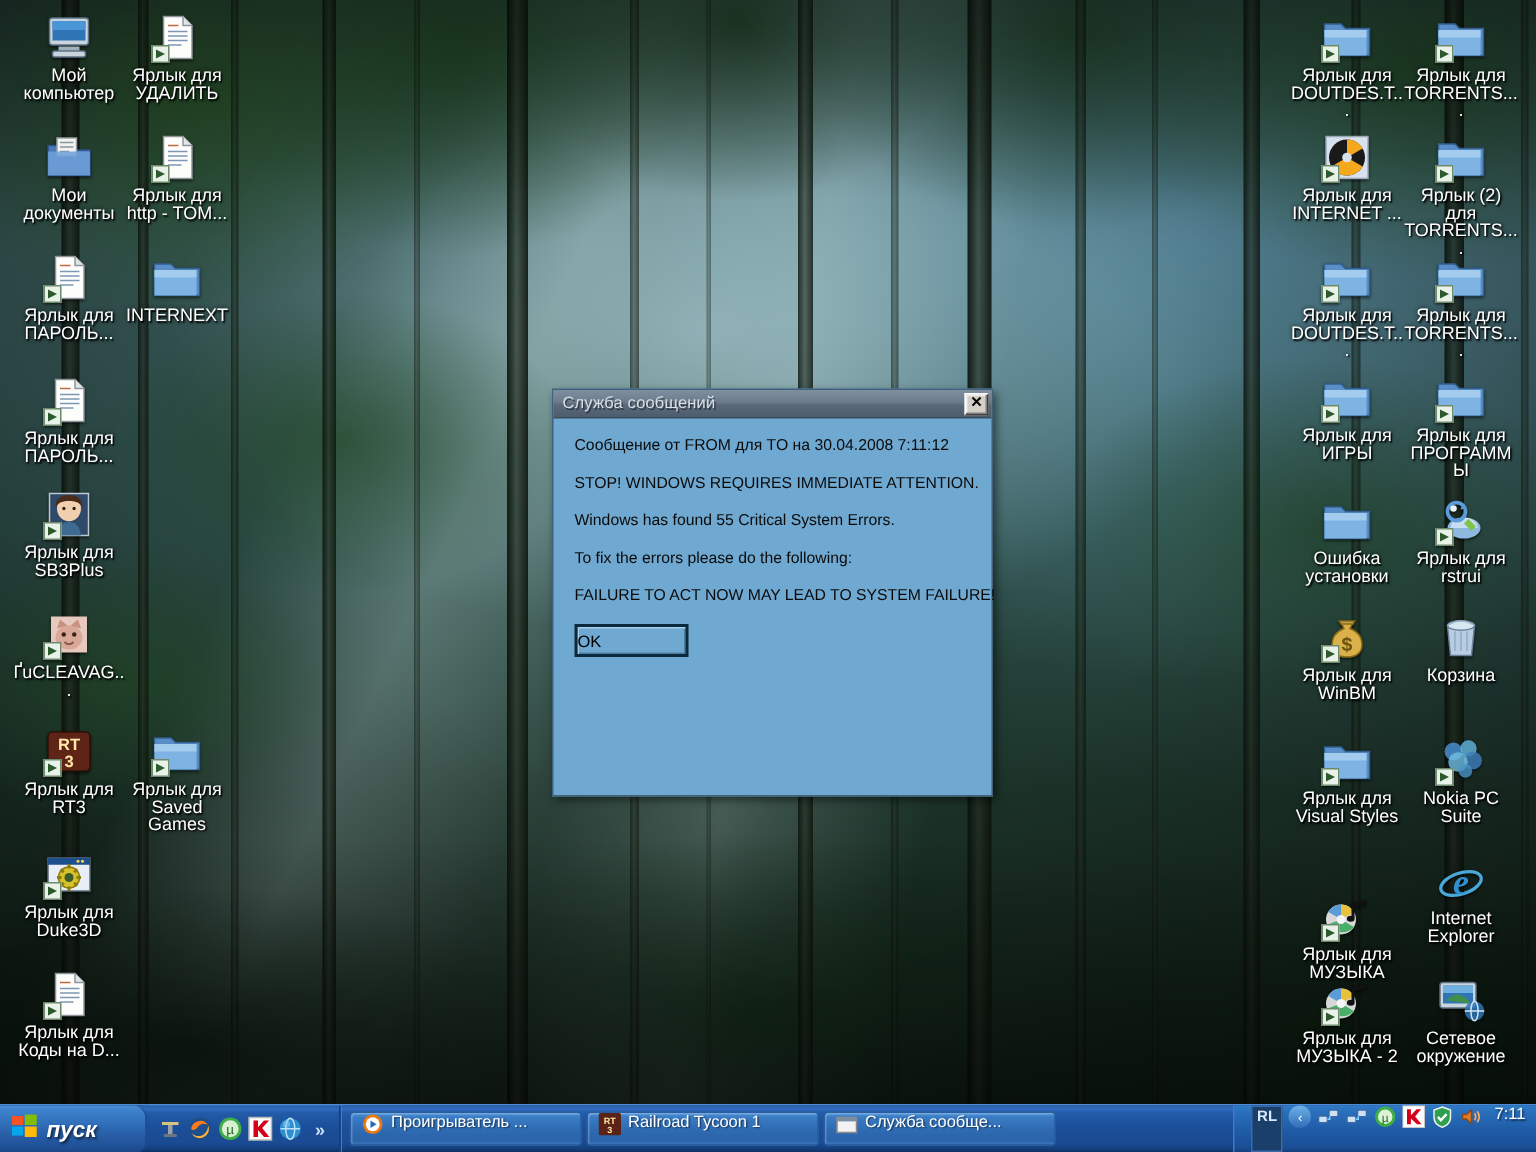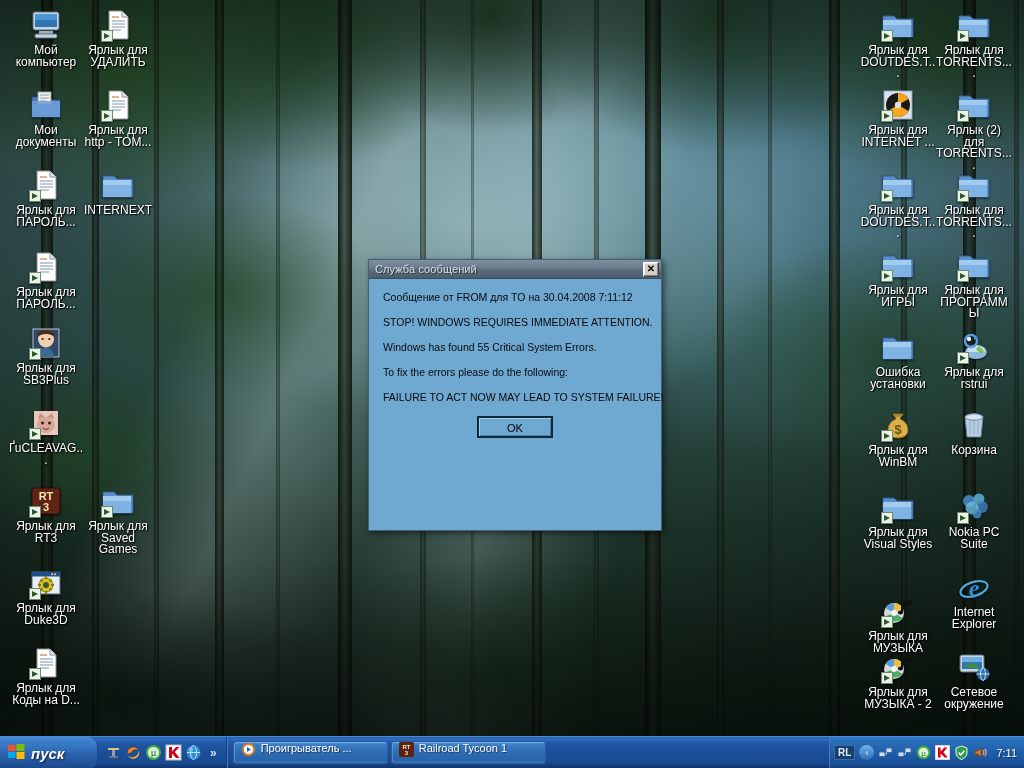--- a/index.html
+++ b/index.html
@@ -96,21 +96,21 @@
     display: flex; align-items: center; justify-content: center;
     font-size: 10px; font-weight: bold; color: #000; cursor: pointer; line-height: 1;
   }
   #msg-body { padding: 12px 14px 0 14px; }
   .msg-line {
     font-size: 10.5px; line-height: 13px; color: #0a0a0a;
     margin-bottom: 12px; white-space: nowrap;
   }
   .msg-list { margin-bottom: 12px; }
   .msg-list .msg-line { margin-bottom: 0; }
-  #msg-ok-wrap { text-align: center; margin-top: 2px; }
+  #msg-ok-wrap { margin-top: 2px; }
   #msg-ok {
     display: inline-block; width: 76px; height: 22px; line-height: 20px;
     font-size: 11px; color: #000; background: #6fa8d0;
     border: 2px solid #0b2a3d;
     box-shadow: inset 1px 1px 0 #a9cfe6, inset -1px -1px 0 #4a7ea3;
     cursor: pointer;
   }
 
   
   #taskbar {
@@ -147,21 +147,21 @@
     padding: 0 7px; border-radius: 3px; cursor: pointer;
     background: linear-gradient(to bottom, #4e93d8 0%, #3a7cc4 14%, #2f6cb4 50%, #2a63a8 88%, #3a79bd 100%);
     border: 1px solid #2a5d9e; box-shadow: inset 1px 1px 0 rgba(255,255,255,.22);
   }
   .task-button-label {
     font-size: 11px; color: #ffffff; overflow: hidden; white-space: nowrap;
     text-overflow: ellipsis; text-shadow: 1px 1px 1px rgba(0,0,0,.5);
   }
   .task-icon { width: 15px; height: 15px; flex: none; }
   #tray {
-    display: flex; align-items: center; gap: 4px; padding: 0 7px 0 4px;
+    display: flex; gap: 4px; padding: 0 7px 0 11px;
     background: linear-gradient(to bottom, #2f7cc8 0%, #2a6fbb 14%, #1f5ca8 52%, #1a4f96 88%, #15407f 100%);
     border-left: 1px solid #3f7cc8;
   }
   #lang-indicator {
     background: #1b3f6b; color: #dbe8f8; font-size: 10px; font-weight: bold;
     padding: 1px 3px; border: 1px solid #3a6ba8; cursor: pointer;
   }
   #tray-chevron {
     width: 15px; height: 15px; border-radius: 50%;
     background: linear-gradient(to bottom, #6fb2e8, #2f6cb8);
@@ -668,20 +668,29 @@
       <div class="task-button">
         <span class="task-icon">
           <svg viewBox="0 0 15 15">
               <rect x="0" y="0" width="15" height="15" rx="1.5" fill="#5a2316"></rect>
               <text x="7.5" y="7" font-size="6" font-weight="bold" font-family="Liberation Sans" text-anchor="middle" fill="#ffe9a8">RT</text>
               <text x="7.5" y="13" font-size="6" font-weight="bold" font-family="Liberation Sans" text-anchor="middle" fill="#ffe9a8">3</text>
             </svg>
         </span>
         <span class="task-button-label">Railroad Tycoon 1</span>
       </div>
+      <div class="task-button">
+        <span class="task-icon">
+          <svg viewBox="0 0 15 15">
+              <rect x="1" y="3" width="13" height="10" fill="#f2f2f2" stroke="#8a8a8a"></rect>
+              <rect x="1" y="3" width="13" height="2.6" fill="#7b8fa3"></rect>
+            </svg>
+        </span>
+        <span class="task-button-label">Служба сообще...</span>
+      </div>
     </div>
 
     <div id="tray">
       <div id="lang-indicator">RL</div>
       <div id="tray-chevron">‹</div>
       <div class="tray-icon">
         <svg viewBox="0 0 15 15">
             <rect x="1" y="7" width="6" height="4.5" rx="1" fill="#cfe0f2" stroke="#3a6ba8"></rect>
             <rect x="8" y="3" width="6" height="4.5" rx="1" fill="#cfe0f2" stroke="#3a6ba8"></rect>
             <path d="M7 9.2h1.5V7.2" fill="none" stroke="#7fd4ff"></path>

